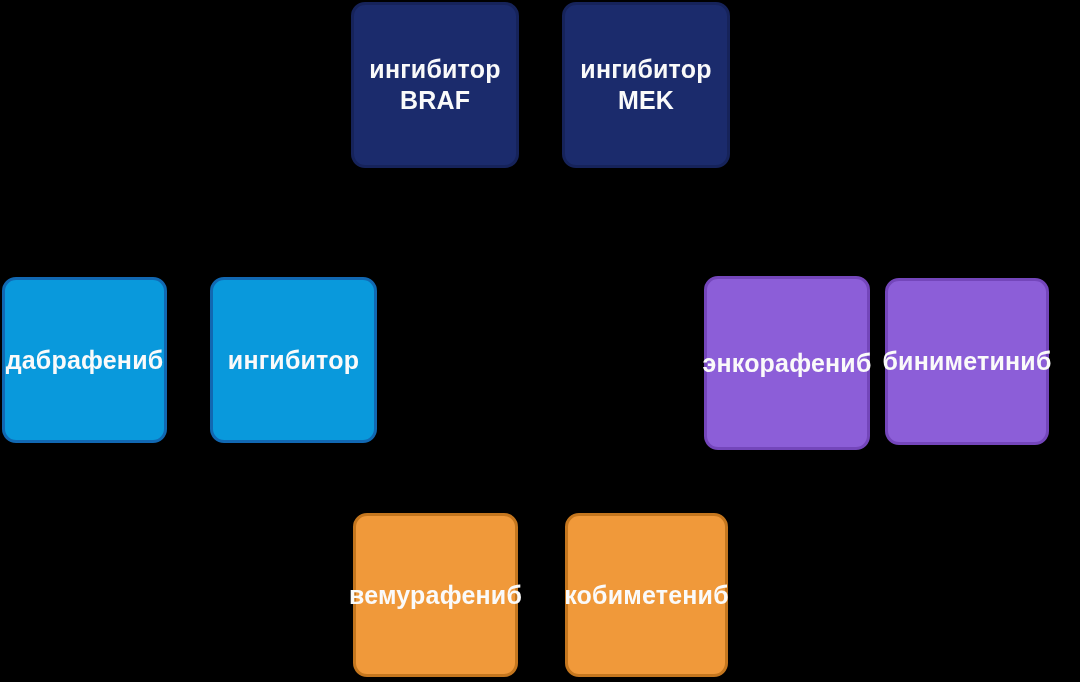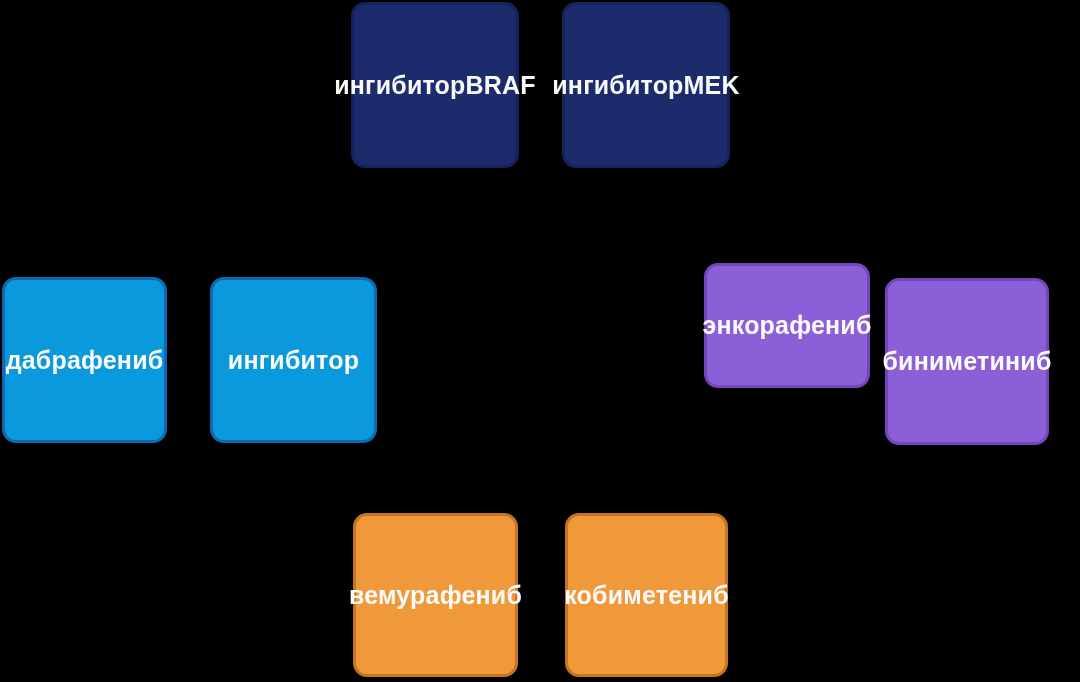--- a/index.html
+++ b/index.html
@@ -14,36 +14,37 @@
     background: #000000;
     overflow: hidden;
     font-family: "Liberation Sans", sans-serif;
   }
   .node {
     position: absolute;
     box-sizing: border-box;
     border-radius: 14px;
     border: 3px solid transparent;
     display: flex;
+    flex-direction: column;
     align-items: center;
     justify-content: center;
     text-align: center;
     color: #fafafa;
     font-size: 25px;
     font-weight: 700;
     line-height: 31px;
     letter-spacing: 0.2px;
   }
   .node span { display: block; }
   
   .n0 { left: 351px; top: 2px;   width: 168px; height: 166px; }
   .n1 { left: 562px; top: 2px;   width: 168px; height: 166px; }
   .n2 { left: 2px;   top: 277px; width: 165px; height: 166px; }
   .n3 { left: 210px; top: 277px; width: 167px; height: 166px; }
-  .n4 { left: 704px; top: 263px; width: 166px; height: 125px; }
+  .n4 { left: 704px; top: 276px; width: 166px; height: 174px; }
   .n5 { left: 885px; top: 278px; width: 164px; height: 167px; }
   .n6 { left: 353px; top: 513px; width: 165px; height: 164px; }
   .n7 { left: 565px; top: 513px; width: 163px; height: 164px; }
 </style>
 </head>
 <body>
 
 <div class="canvas" style="background: rgb(0, 0, 0);">
 
   <div class="node n0" style="background: rgb(27, 43, 108); border-color: rgb(22, 35, 90);">

